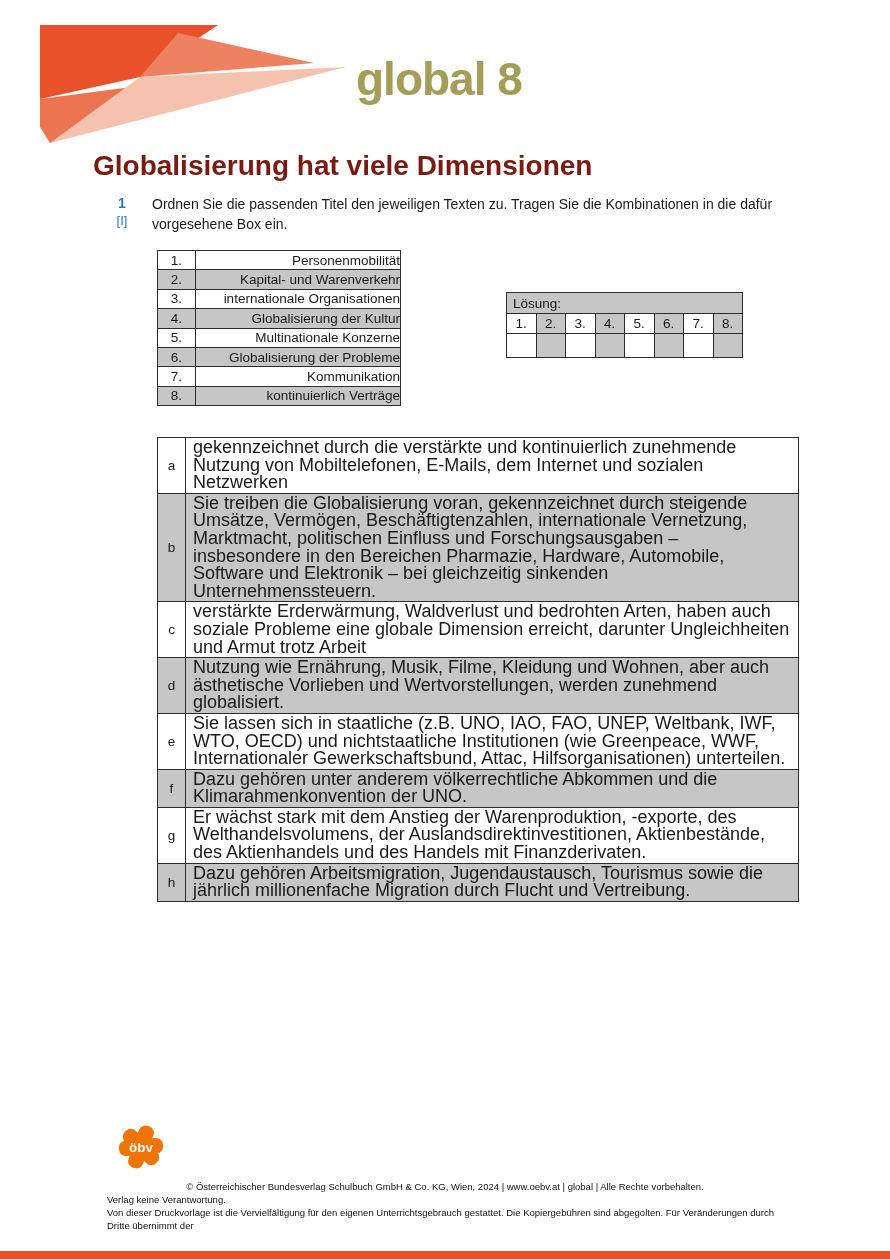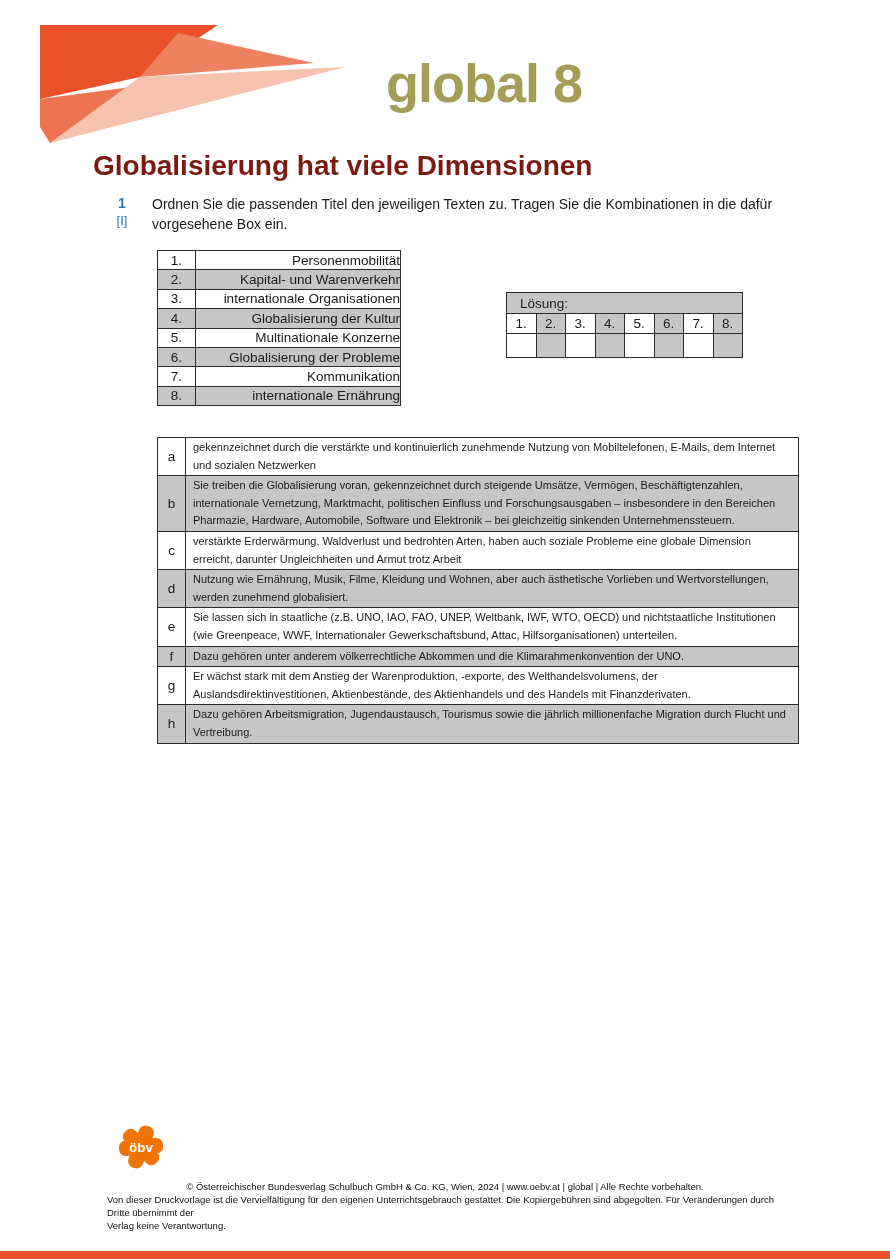--- a/index.html
+++ b/index.html
@@ -1,21 +1,21 @@
 <!DOCTYPE html>
 <html><head>
 <meta charset="utf-8">
 <style>
   html,body{margin:0;padding:0;background:#ffffff;}
   .page{position:relative;width:890px;height:1259px;background:#ffffff;overflow:hidden;
         font-family:"Liberation Sans", sans-serif;color:#1a1a1a;}
 
   
   .corner-logo{position:absolute;left:40px;top:25px;width:312px;height:122px;}
-  .book-title{position:absolute;left:386px;top:52px;font-size:54px;font-weight:700;
+  .book-title{position:absolute;left:356px;top:52px;font-size:46px;font-weight:700;
               color:#A49C57;letter-spacing:-1px;}
   .page-heading{position:absolute;left:93px;top:150px;font-size:28px;font-weight:700;color:#7B1A10;}
 
   
   .ex-num{position:absolute;left:110px;top:195px;width:24px;text-align:center;
           color:#2779BE;font-weight:700;font-size:14px;}
   .ex-tag{position:absolute;left:108px;top:213px;width:28px;text-align:center;
           color:#2779BE;font-size:13px;}
   .instruction{position:absolute;left:152px;top:194px;width:625px;font-size:14px;line-height:20px;}
 
@@ -26,30 +26,30 @@
   
   .titles-table{position:absolute;left:157px;top:250px;}
   .titles-table td{height:18.4px;padding:0;text-align:right;}
   .titles-table td.num{width:37px;text-align:center;}
   .titles-table td.label{width:198px;padding-left:6px;}
   .titles-table tr:nth-child(even) td{background:#C6C6C6;}
 
   
   .solution-table{position:absolute;left:506px;top:292px;}
   .solution-table td{width:26.5px;text-align:center;}
-  .solution-table .sol-header td{background:#C6C6C6;text-align:left;padding-left:13px;height:18px;}
+  .solution-table .sol-header td{background:#C6C6C6;text-align:left;padding-left:6px;height:18px;}
   .solution-table .sol-nums td{height:17px;}
   .solution-table .sol-empty td{height:21px;}
   .solution-table .sol-nums td:nth-child(even),
   .solution-table .sol-empty td:nth-child(even){background:#C6C6C6;}
 
   
   .texts-table{position:absolute;left:157px;top:437px;}
   .texts-table td.letter{width:25px;text-align:center;}
-  .texts-table td.text{width:598px;padding:1px 7px;font-size:11px;line-height:17.6px;}
+  .texts-table td.text{width:598px;padding:1px 7px;font-size:18px;line-height:17.6px;}
   .texts-table tr:nth-child(even) td{background:#C6C6C6;}
 
   
   .oebv-logo{position:absolute;left:118px;top:1124px;width:46px;height:46px;}
   .footer-text{position:absolute;left:107px;top:1168px;width:676px;font-size:9.5px;line-height:13px;color:#111;}
   .footer-text .center{text-align:center;margin-top:12px;}
   .bottom-bar{position:absolute;left:0;top:1251px;width:890px;height:8px;background:#E8512A;}
 </style>
 </head>
 <body>
@@ -96,21 +96,21 @@
     <tr>
       <td class="num">6.</td>
       <td class="label">Globalisierung der Probleme</td>
     </tr>
     <tr>
       <td class="num">7.</td>
       <td class="label">Kommunikation</td>
     </tr>
     <tr>
       <td class="num">8.</td>
-      <td class="label">internationale Ernährung</td>
+      <td class="label">kontinuierlich Verträge</td>
     </tr>
   </tbody>
     </table>
 
   <table class="solution-table">
     <tbody>
         <tr class="sol-header">
       <td colspan="8">Lösung:</td>
     </tr>
     <tr class="sol-nums">
@@ -177,19 +177,19 @@
     <g fill="#EE7405">
       <rect x="16" y="1" width="16" height="46" rx="7" transform="rotate(20 24 24)"></rect>
       <rect x="16" y="1" width="16" height="46" rx="7" transform="rotate(85 24 24)"></rect>
       <rect x="16" y="1" width="16" height="46" rx="7" transform="rotate(-45 24 24)"></rect>
     </g>
     <text x="24" y="29" text-anchor="middle" font-family="Liberation Sans, sans-serif" font-size="14" font-weight="bold" fill="#ffffff">öbv</text>
   </svg>
 
   <div class="footer-text">
     <div class="center">© Österreichischer Bundesverlag Schulbuch GmbH &amp; Co. KG, Wien, 2024 | www.oebv.at | global | Alle Rechte vorbehalten.</div>
+    <div>Verlag keine Verantwortung.</div>
     <div>Von dieser Druckvorlage ist die Vervielfältigung für den eigenen Unterrichtsgebrauch gestattet. Die Kopiergebühren sind abgegolten. Für Veränderungen durch Dritte übernimmt der</div>
-    <div>Verlag keine Verantwortung.</div>
   </div>
 
   <div class="bottom-bar"></div>
 
 </div>
 
 </body></html>

